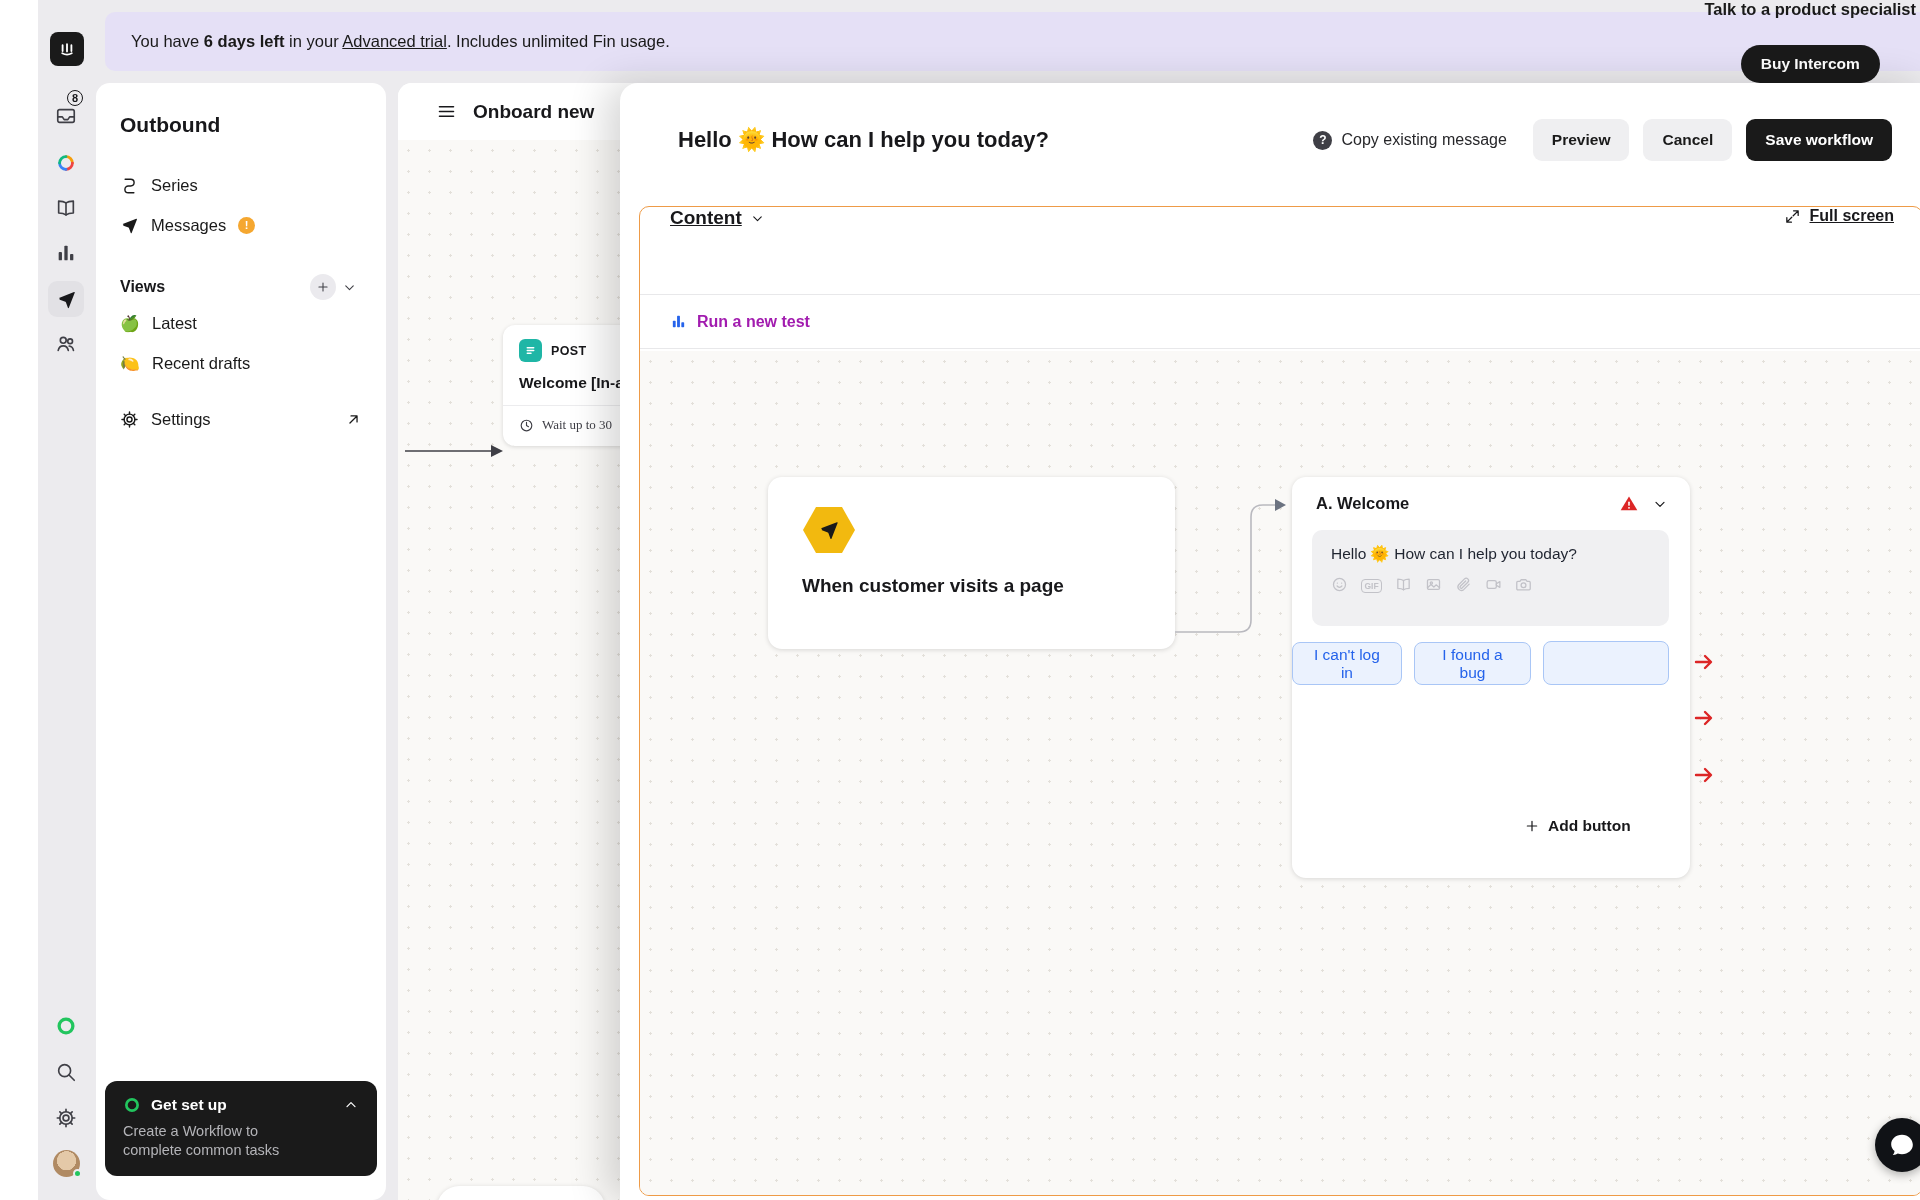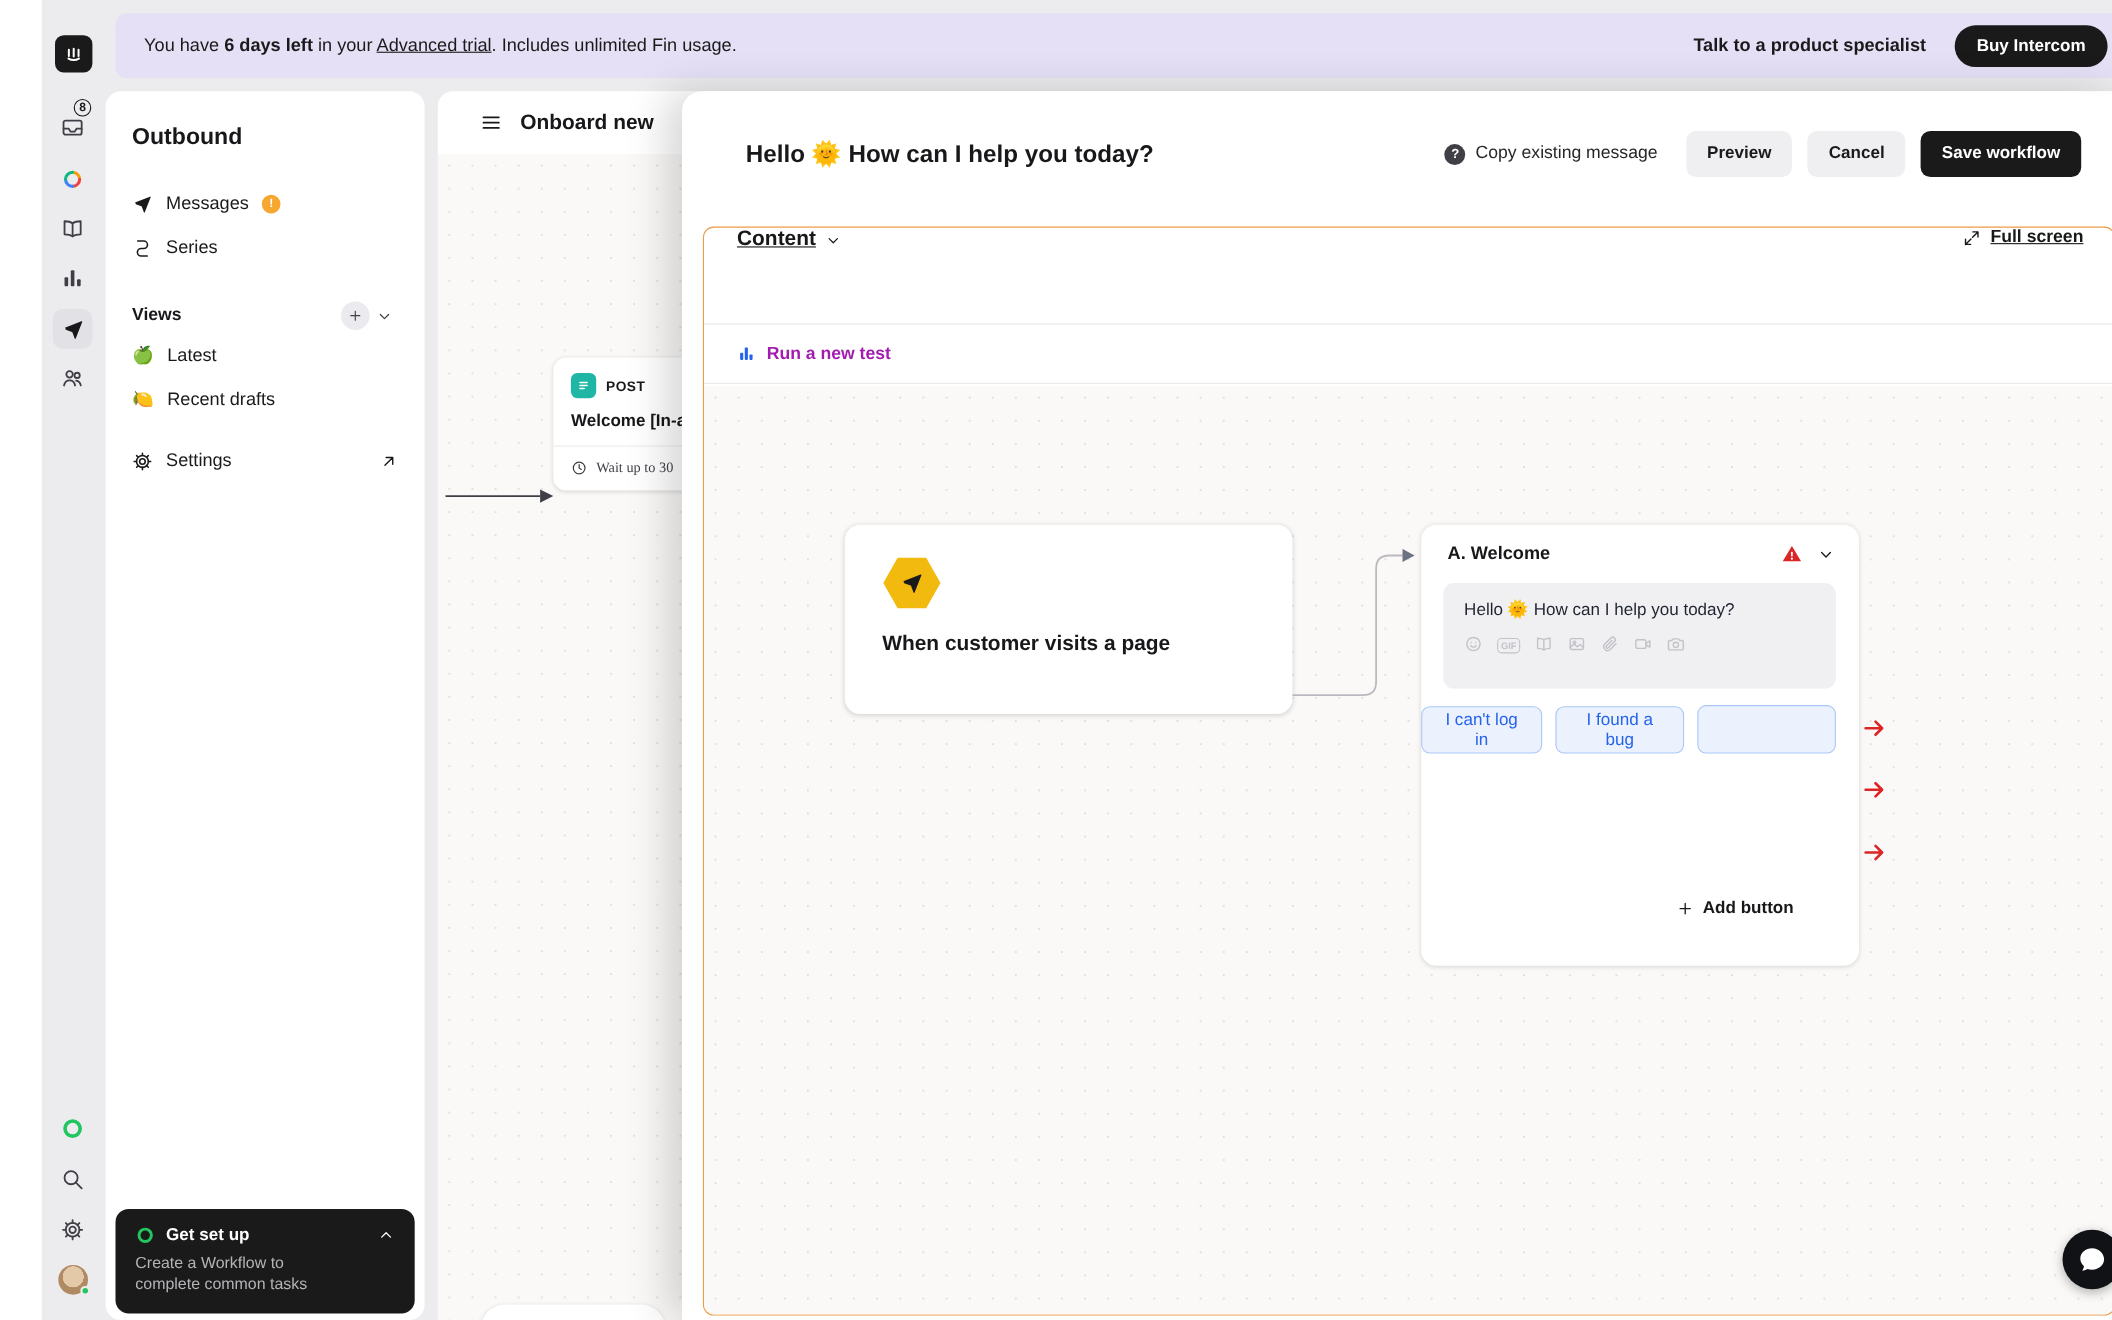--- a/index.html
+++ b/index.html
@@ -6,21 +6,21 @@
   body { font-family:"Liberation Sans", sans-serif; color:#18181B; }
   .screen { position:relative; width:1920px; height:1200px; background:#ECEBEE; overflow:hidden;margin-left:38px; }
   svg { display:block; }
   .ic { stroke:currentColor; fill:none; stroke-width:1.8; stroke-linecap:round; stroke-linejoin:round; }
 
   
   .app-logo { position:absolute; left:12px; top:32px; width:34px; height:34px; background:#1A1A1A; border-radius:8px; display:flex; align-items:center; justify-content:center; cursor:pointer; }
   .banner { position:absolute; left:67px; top:12px; width:1825px; height:59px; background:#E5E0F6; border-radius:10px; display:flex; align-items:center; justify-content:space-between; padding:0 14px 0 26px; font-size:16.5px; color:#1A1A1A; }
   .banner b { font-weight:700; }
   .trial-link { text-decoration:underline; cursor:pointer; }
-  .banner-right { display:flex; align-items:center; gap:26px; }
+  .banner-right { display:flex; align-items:center; gap:26px;flex-direction:column; }
   .specialist { font-weight:700; cursor:pointer; }
   .buy-btn { background:#1A1A1A; color:#fff; border:none; border-radius:19px; height:38px; padding:0 20px; font-size:15.5px; font-weight:700; font-family:inherit; cursor:pointer; }
 
   
   .rail-item { position:absolute; left:10px; width:36px; height:36px; border-radius:9px; display:flex; align-items:center; justify-content:center; color:#3F3F46; cursor:pointer; }
   .rail-item.active { background:#E2E1E5; color:#18181B; }
   .rail-badge { position:absolute; left:29px; top:90px; font-size:11px; font-weight:700; color:#18181B; background:#ECEBEE; border:1.5px solid #18181B; border-radius:9px; padding:0 4px; line-height:14px; }
   .avatar { position:absolute; left:15px; top:1150px; width:27px; height:27px; border-radius:50%; background:radial-gradient(circle at 50% 40%, #E4C9A8 0 45%, #B08A63 46% 100%); cursor:pointer; }
   .avatar .dot { position:absolute; right:-2px; bottom:-1px; width:9px; height:9px; border-radius:50%; background:#22C55E; border:2px solid #ECEBEE; }
 
@@ -29,21 +29,21 @@
   .sb-title { font-size:21px; font-weight:700; margin-bottom:28px; }
   .sb-row { display:flex; align-items:center; gap:12px; height:40px; font-size:16.5px; font-weight:500; cursor:pointer; color:#1A1A1A; }
   .warn-dot { width:17px; height:17px; border-radius:50%; background:#F5A730; color:#fff; font-size:11px; font-weight:700; display:flex; align-items:center; justify-content:center; }
   .sb-views { display:flex; align-items:center; height:32px; margin-top:26px; }
   .sb-views .vlabel { font-size:16px; font-weight:700; flex:1; }
   .vbtn { width:26px; height:26px; border-radius:50%; display:flex; align-items:center; justify-content:center; color:#3F3F46; cursor:pointer; }
   .vbtn.plus { background:#EBEAEE; }
   .sb-emoji { width:20px; font-size:16px; text-align:center; }
   .sb-settings { margin-top:16px; }
   .sb-settings .spacer { flex:1; }
-  .setup-card { position:absolute; left:9px; right:9px; bottom:6px; background:#1A1A1A; border-radius:12px; padding:15px 18px; cursor:pointer; }
+  .setup-card { position:absolute; left:9px; right:9px; bottom:24px; background:#1A1A1A; border-radius:12px; padding:15px 18px; cursor:pointer; }
   .setup-head { display:flex; align-items:center; gap:10px; color:#fff; font-size:15.5px; font-weight:700; }
   .setup-head .spacer { flex:1; }
   .setup-desc { color:#B4B4B8; font-size:14.5px; line-height:1.35; margin-top:8px; width:185px; }
 
   
   .canvas-strip { position:absolute; left:360px; top:83px; width:1532px; height:1117px; background:#fff; border-radius:14px 0 0 0; overflow:hidden; }
   .strip-head { height:57px; display:flex; align-items:center; gap:16px; padding-left:38px; background:#fff; }
   .strip-title { font-size:19px; font-weight:700; white-space:nowrap; }
   .dotted { background-color:#FAF9F7; background-image:radial-gradient(circle, #E3E0DA 1.3px, transparent 1.3px); background-size:21px 21px; }
   .strip-canvas { position:absolute; left:0; top:57px; right:0; bottom:0; }
@@ -179,31 +179,31 @@
         <path d="M12 2.5v2.7M12 18.8v2.7M2.5 12h2.7M18.8 12h2.7M5.3 5.3l1.9 1.9M16.8 16.8l1.9 1.9M18.7 5.3l-1.9 1.9M7.2 16.8l-1.9 1.9"></path>
       </svg>
   </div>
   <div class="avatar">
       <span class="dot"></span>
     </div>
 
   <aside class="sidebar">
     <div class="sb-title">Outbound</div>
     <div class="sb-row">
+      <svg class="ic" width="19" height="19" viewBox="0 0 24 24">
+          <path d="M6.5 4h7a4.3 4.3 0 010 8.6h-3a4.3 4.3 0 000 8.6h7"></path>
+        </svg>
+      <span>Series</span>
+    </div>
+    <div class="sb-row">
       <svg width="19" height="19" viewBox="0 0 24 24" fill="#1A1A1A">
           <path d="M3.4 10.2L20.6 3.5c.5-.2 1 .3.8.8l-6.7 17.2c-.2.5-.9.5-1.1 0l-2.3-6.3c-.1-.3-.3-.5-.6-.6l-6.3-2.3c-.5-.2-.5-.9 0-1.1z"></path>
         </svg>
       <span>Messages</span>
       <span class="warn-dot">!</span>
-    </div>
-    <div class="sb-row">
-      <svg class="ic" width="19" height="19" viewBox="0 0 24 24">
-          <path d="M6.5 4h7a4.3 4.3 0 010 8.6h-3a4.3 4.3 0 000 8.6h7"></path>
-        </svg>
-      <span>Series</span>
     </div>
     <div class="sb-views">
       <span class="vlabel">Views</span>
       <span class="vbtn plus">
           <svg class="ic" width="14" height="14" viewBox="0 0 24 24">
             <path d="M12 5v14M5 12h14"></path>
           </svg>
         </span>
       <span class="vbtn">
           <svg class="ic" width="15" height="15" viewBox="0 0 24 24" stroke-width="2.2">

